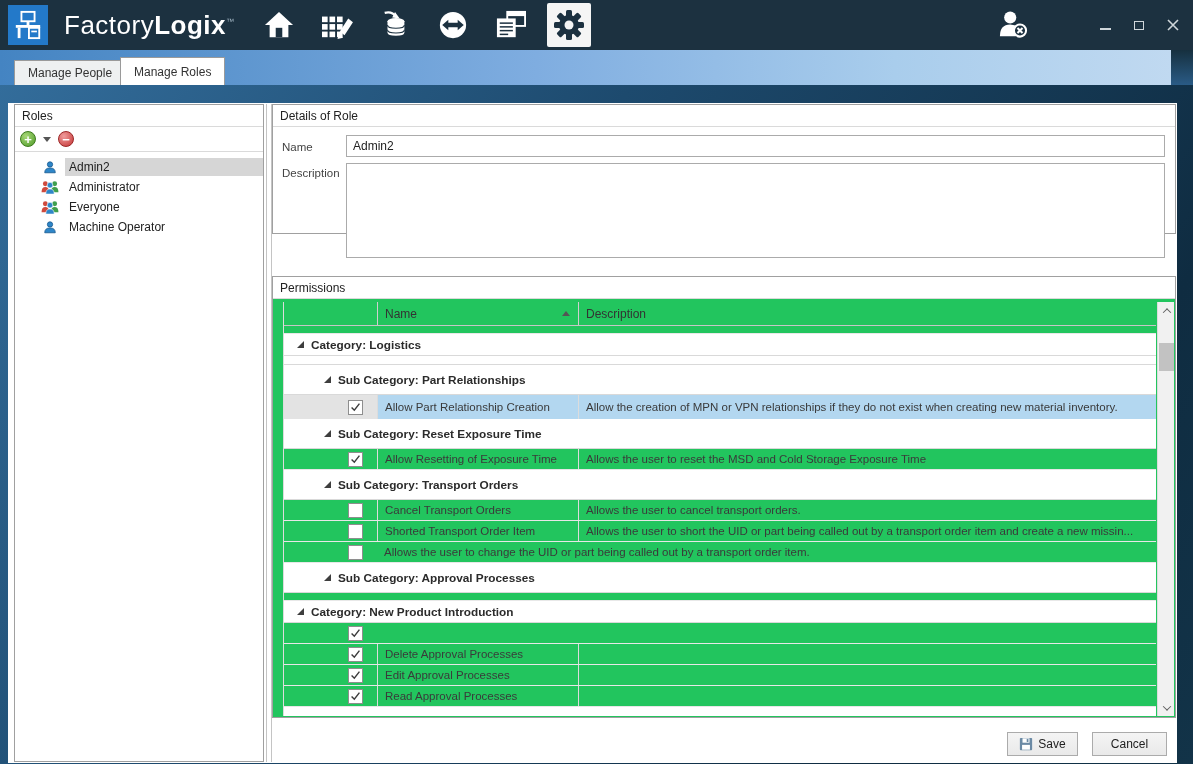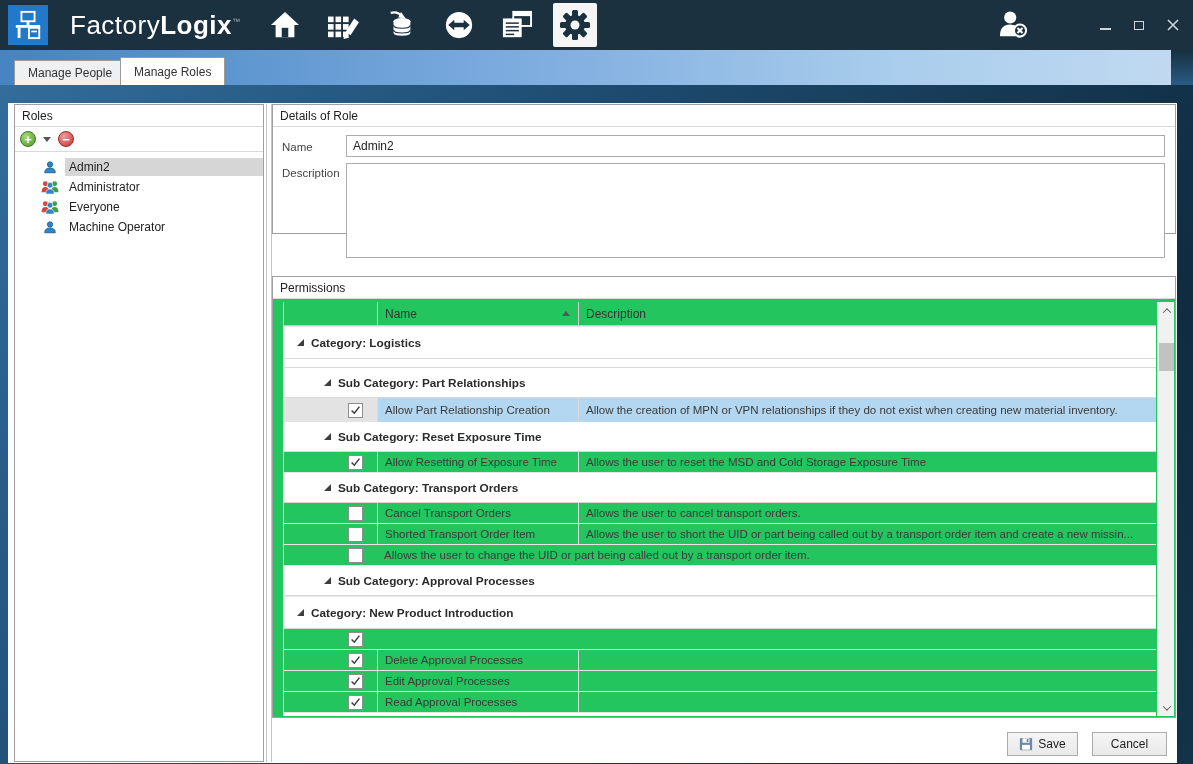--- a/index.html
+++ b/index.html
@@ -5,21 +5,21 @@
   * { margin:0; padding:0; box-sizing:border-box; }
   html,body { width:1193px; height:764px; overflow:hidden; }
   body { font-family:"Liberation Sans", sans-serif; font-size:11.5px; color:#333;
          background:linear-gradient(125deg,#35709f 0%,#1d4a6e 40%,#0f2c41 80%,#123348 100%); }
 
   
   .titlebar { position:absolute; left:0; top:0; width:1193px; height:50px; background:#1c3140;
               display:flex; align-items:center; }
   .logo { width:40px; height:40px; margin:5px 0 5px 8px; background:#2379c9; display:flex;
           align-items:center; justify-content:center; }
-  .app-title { color:#fff; font-size:26px; margin-left:22px; letter-spacing:.5px; white-space:nowrap; }
+  .app-title { color:#fff; font-size:26px; margin-left:16px; letter-spacing:.5px; white-space:nowrap; }
   .app-title b { font-weight:bold; }
   .app-title sup { font-size:8px; color:#9fb3c0; }
   .navicons { display:flex; align-items:center; margin-left:22px; gap:14px; }
   .nicon { width:44px; height:44px; display:flex; align-items:center; justify-content:center; }
   .nicon.active { background:#f5f5f5; border-radius:2px; }
   .tb-right { position:absolute; right:12px; top:0; height:50px; display:flex; align-items:center; gap:18px; }
   .wc { color:#cfd6da; width:16px; height:16px; display:flex; align-items:center; justify-content:center; }
   .wc-min { width:11px; height:2px; background:#cfd6da; margin-top:8px; }
   .wc-max { width:10px; height:9px; border:1.5px solid #cfd6da; }
 
@@ -73,21 +73,21 @@
             border-left:1px solid #dcdcdc; }
   .phead { display:flex; height:24px; border-bottom:1px solid #c6c6c6; align-items:center; }
   .phc { height:100%; display:flex; align-items:center; padding-left:7px; color:#333; font-size:12px; }
   .phc-gutter { width:93px; }
   .phc-name { width:202px; border-left:1px solid #cfcfcf; border-right:1px solid #cfcfcf;
               justify-content:space-between; padding-right:8px; }
   .phc-desc { flex:1; }
   .sort-asc { width:0; height:0; border-left:4.5px solid transparent; border-right:4.5px solid transparent;
               border-bottom:5.5px solid #555; }
   .grp { display:flex; align-items:center; border-bottom:1px solid #d9d9d9; background:#fff; }
-  .grp.category { height:33px; border-top:1px solid #e8e8e8; }
+  .grp.category { height:23px; border-top:1px solid #e8e8e8;margin-top:7px; }
   .grp.subcategory { height:30px; }
   .grp .tri { width:0; height:0; border-left:7px solid transparent; border-bottom:7px solid #3e3e3e;
               margin-right:7px; }
   .grp.category { padding-left:13px; }
   .grp.subcategory { padding-left:40px; }
   .grp-label { font-weight:bold; color:#2b2b2b; font-size:11.8px; white-space:nowrap; }
   .grp.clipped { height:9px; overflow:hidden; position:relative; border-bottom:1px solid #d9d9d9; }
   .grp.clipped .grp-label { position:absolute; left:60px; top:-13px; }
   .prow { display:flex; height:21px; border-bottom:1px solid #e7e7e7; }
   .prow.sel { height:24px; border-bottom:none; }

